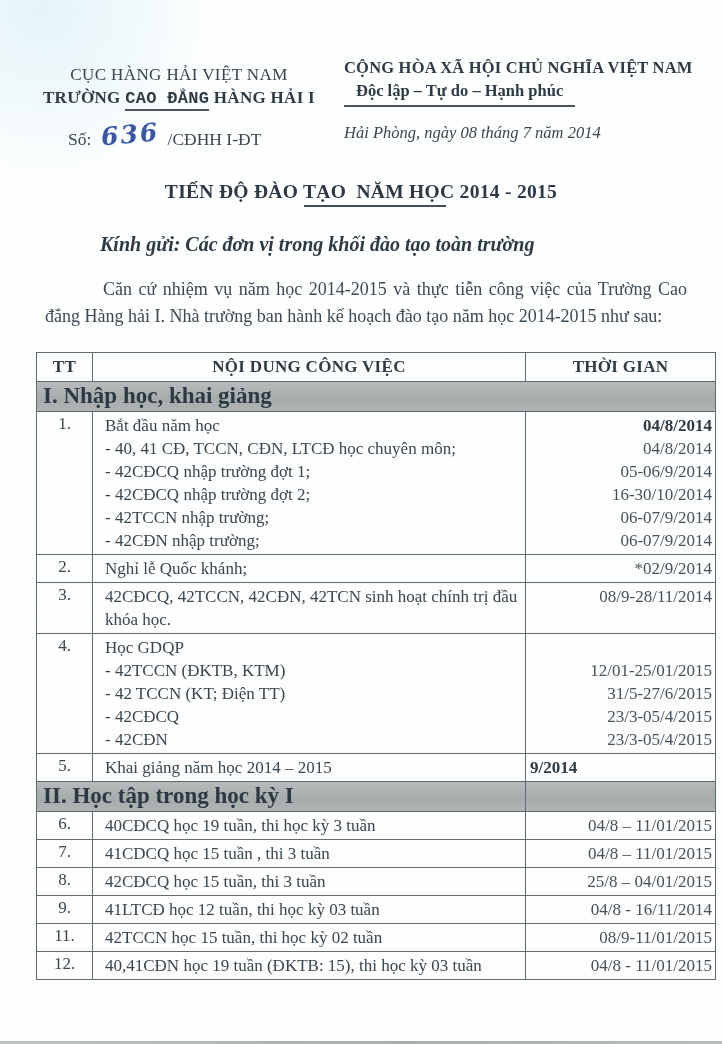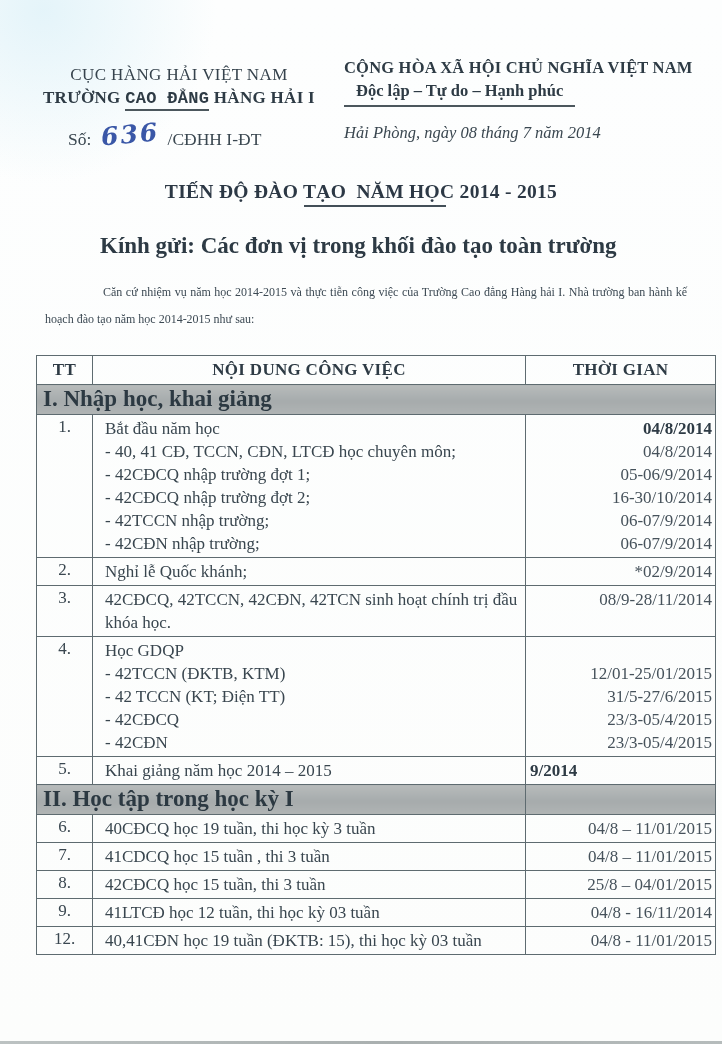--- a/index.html
+++ b/index.html
@@ -34,22 +34,22 @@
     letter-spacing:2px;
     transform:rotate(-5deg);
     margin:0 8px 0 10px;position:relative;top:-2px;
   }
   .dateline{margin-top:16px;font-size:16.5px;font-style:italic;color:#3a4750;}
   
   .title{margin-top:30px;text-align:center;font-size:19.5px;font-weight:bold;
          color:#2c3845;letter-spacing:.3px;}
   .title-underline{width:142px;border-top:2px solid #434f58;margin:2px auto 0 auto;
                    transform:translateX(14px);}
-  .salutation{margin:26px 0 0 100px;font-size:23px;font-weight:bold;color:#2d3a44;}
-  .intro{margin:20px 35px 0 45px;font-size:12px;line-height:27px;text-align:justify;
+  .salutation{margin:26px 0 0 100px;font-size:20px;font-weight:bold;color:#2d3a44;font-style:italic;}
+  .intro{margin:20px 35px 0 45px;font-size:18px;line-height:27px;text-align:justify;
          text-indent:58px;color:#3c4953;}
   
   table.sched{
     border-collapse:collapse;
     margin:22px 0 0 36px;
     width:664px;
     table-layout:fixed;
     font-size:17px;
     color:#39464f;
   }
@@ -211,20 +211,29 @@
         <tr>
           <td class="tt-cell">9.</td>
           <td class="content-cell">
             <div class="content-line">41LTCĐ học 12 tuần, thi học kỳ 03 tuần</div>
           </td>
           <td class="time-cell">
             <div class="time-line">04/8 - 16/11/2014</div>
           </td>
         </tr>
         <tr>
+          <td class="tt-cell">11.</td>
+          <td class="content-cell">
+            <div class="content-line">42TCCN học 15 tuần, thi học kỳ 02 tuần</div>
+          </td>
+          <td class="time-cell">
+            <div class="time-line">08/9-11/01/2015</div>
+          </td>
+        </tr>
+        <tr>
           <td class="tt-cell">12.</td>
           <td class="content-cell">
             <div class="content-line">40,41CĐN học 19 tuần (ĐKTB: 15), thi học kỳ 03 tuần</div>
           </td>
           <td class="time-cell">
             <div class="time-line">04/8 - 11/01/2015</div>
           </td>
         </tr>
       </tbody>
   </table>

